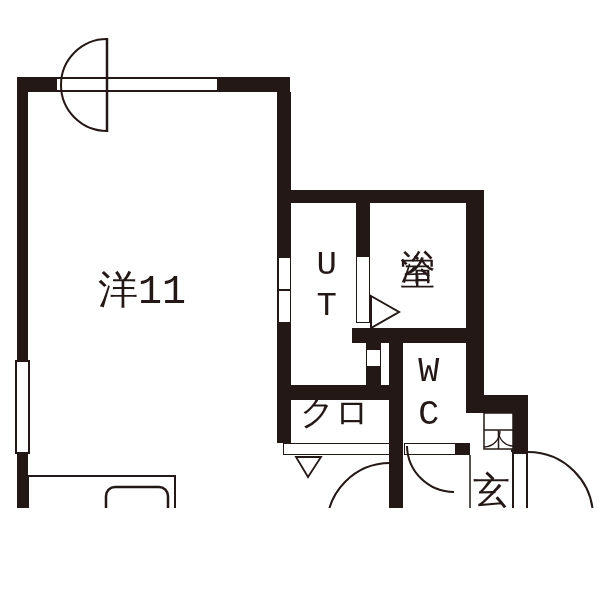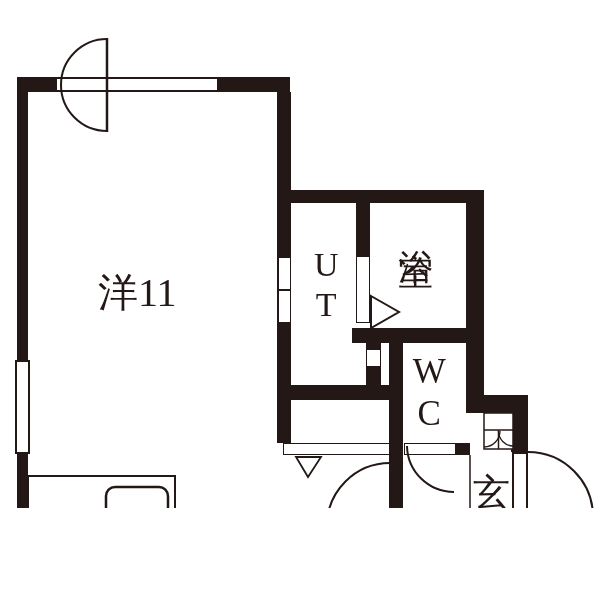--- a/index.html
+++ b/index.html
@@ -1,18 +1,18 @@
 <!DOCTYPE html>
 <html style="--wall: #231815; --bg: #ffffff; --ink: #231815;"><head>
 <meta charset="utf-8">
 <style>
   :root{ --wall:#231815; --bg:#ffffff; --ink:#231815; }
   html,body{margin:0;padding:0;background:#fff;}
   #plan{position:relative;width:600px;height:508px;background:var(--bg);overflow:hidden;
-        font-family:Liberation Serif, serif;}
+        font-family:Liberation Mono, monospace;}
   .wall{position:absolute;background:var(--wall);}
   .cut{position:absolute;background:#fff;box-sizing:border-box;}
   .lbl{position:absolute;color:var(--ink);line-height:1.05;white-space:nowrap;}
   .v{writing-mode:vertical-rl;text-orientation:upright;letter-spacing:3px;}
   svg{position:absolute;left:0;top:0;}
 </style>
 </head>
 <body>
 
 <div id="plan">
@@ -75,14 +75,15 @@
       <line x1="498.5" y1="430" x2="498.5" y2="449" stroke="var(--wall)" stroke-width="1.5"></line>
       <path d="M484,447 A16,16 0 0 0 500,431" fill="none" stroke="var(--wall)" stroke-width="1.3"></path>
       <path d="M513,446 A15,15 0 0 1 498.5,431" fill="none" stroke="var(--wall)" stroke-width="1.3"></path>
     </g>
   </svg>
 
   <div class="lbl" style="left:98px;top:272px;font-size:40px">洋11</div>
   <div class="lbl v" style="left:308px;top:246px;font-size:34px">UT</div>
   <div class="lbl v" style="left:396px;top:222px;font-size:35px">浴室</div>
   <div class="lbl v" style="left:410px;top:352px;font-size:35px">WC</div>
+  <div class="lbl" style="left:300px;top:398px;font-size:34px">クロ</div>
   <div class="lbl" style="left:473px;top:474px;font-size:37px">玄</div>
 </div>
 
 </body></html>

